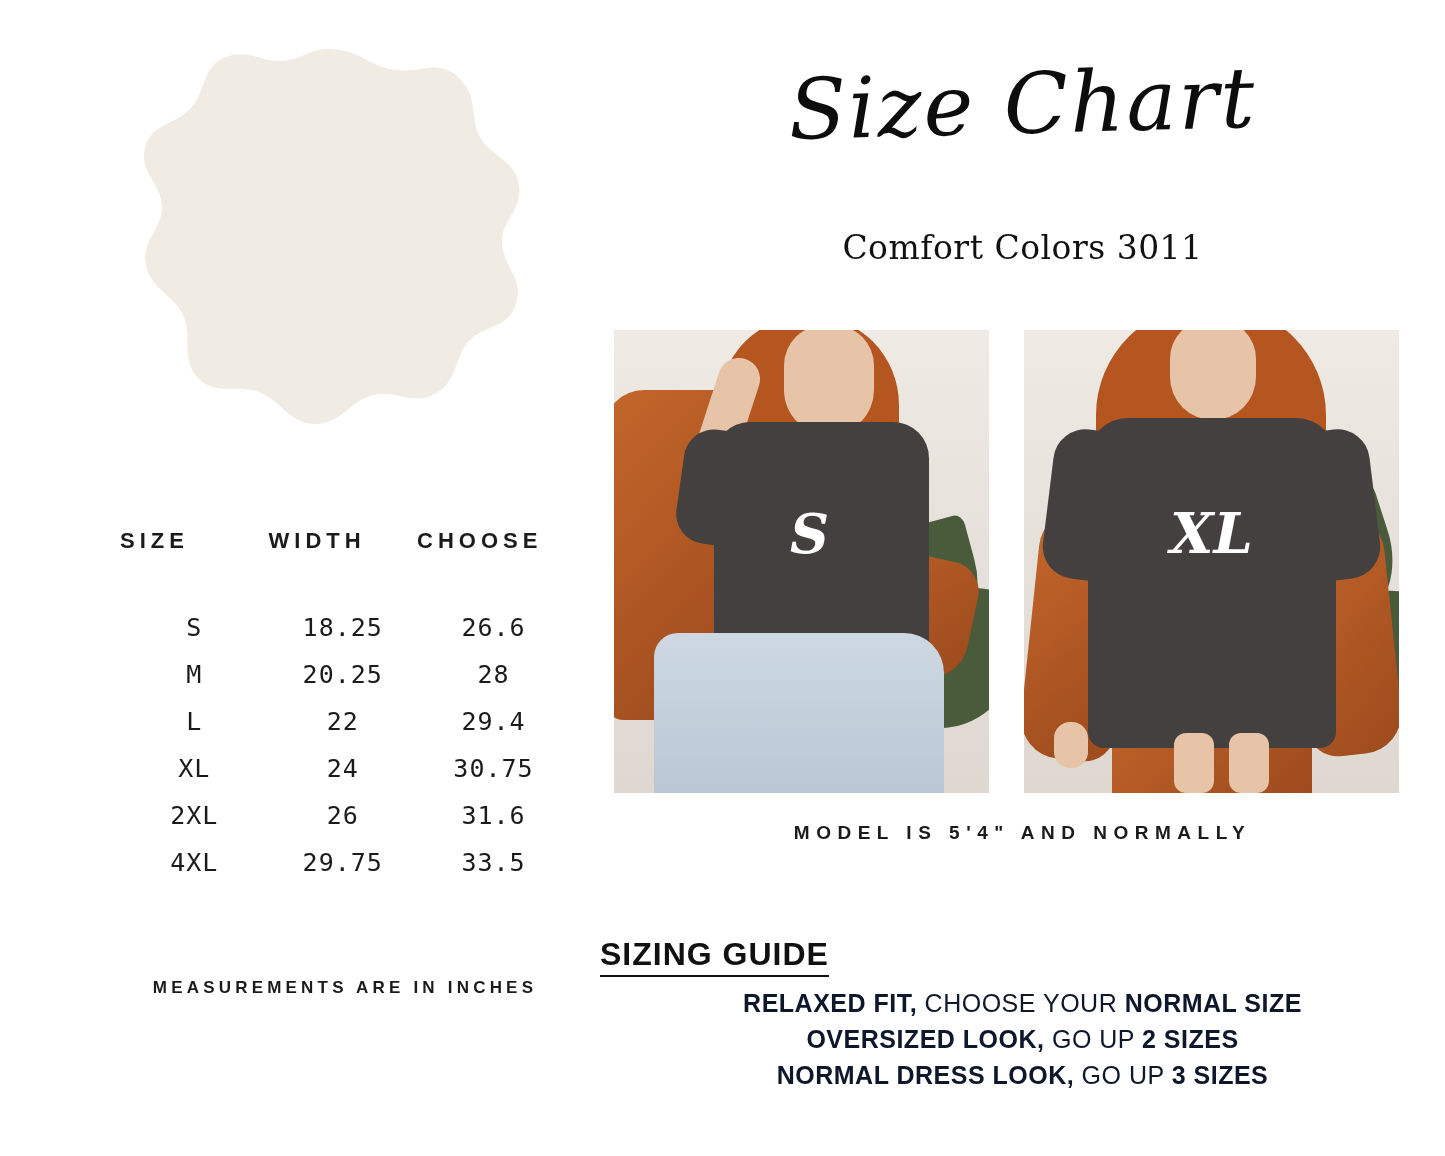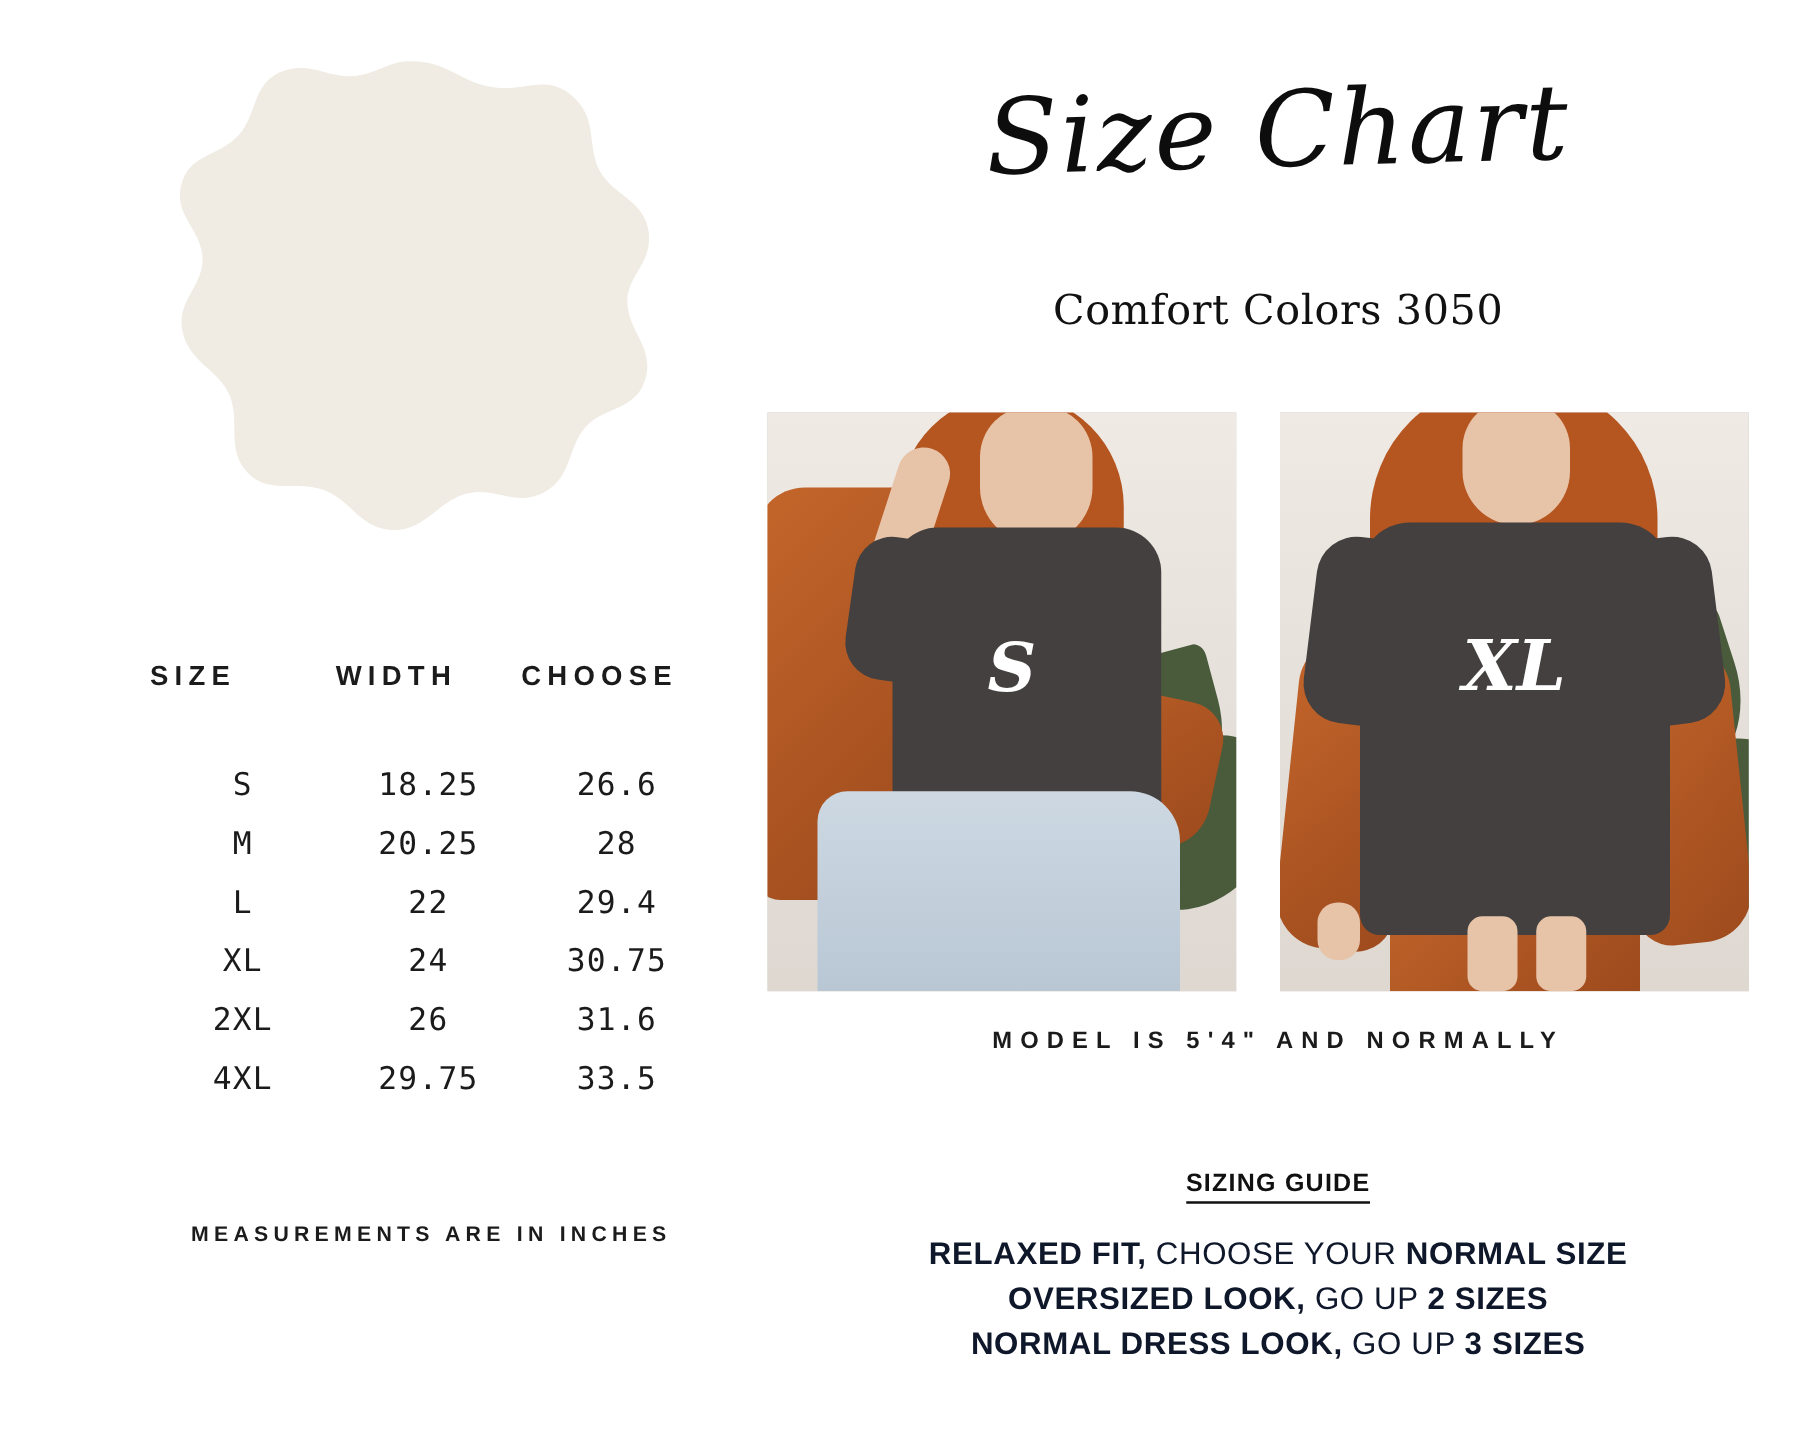--- a/index.html
+++ b/index.html
@@ -180,22 +180,22 @@
     letter-spacing: 6.5px;
     line-height: 1.55;
     color: #1b1b1b;
   }
 
   .sizing-guide-title {
     position: absolute;
     left: 0;
     top: 936px;
     width: 845px;
-    text-align: center;
-    font-size: 20px;
+    text-align: left;
+    font-size: 32px;
     font-weight: bold;
     letter-spacing: 1px;
     color: #111111;
   }
   .sizing-guide-title span {
     border-bottom: 2px solid #111111;
     padding-bottom: 3px;
   }
   .sizing-lines {
     position: absolute;
@@ -287,21 +287,21 @@
       </tbody>
     </table>
   </div>
 
   <div class="measure-note">MEASUREMENTS ARE IN INCHES</div>
 </div>
 
 <div class="right-col">
 
   <div class="title-script">Size Chart</div>
-  <div class="subtitle-serif">Comfort Colors 3050</div>
+  <div class="subtitle-serif">Comfort Colors 3011</div>
 
   <div class="photos">
 
     <div class="photo">
       <div class="ph-bg"></div>
       <div class="leaf" style="width:120px;height:150px;right:-30px;bottom:60px;transform:rotate(20deg);"></div>
       <div class="leaf" style="width:90px;height:120px;right:10px;bottom:150px;transform:rotate(-15deg);"></div>
       <div class="jacket" style="width:130px;height:330px;left:-10px;top:60px;border-radius:40px 10px 10px 20px;"></div>
       <div class="jacket" style="width:210px;height:120px;left:150px;top:215px;border-radius:60px 30px 40px 60px;transform:rotate(12deg);"></div>
       <div class="hair" style="width:180px;height:250px;left:105px;top:-15px;border-radius:90px 90px 60px 60px;"></div>

